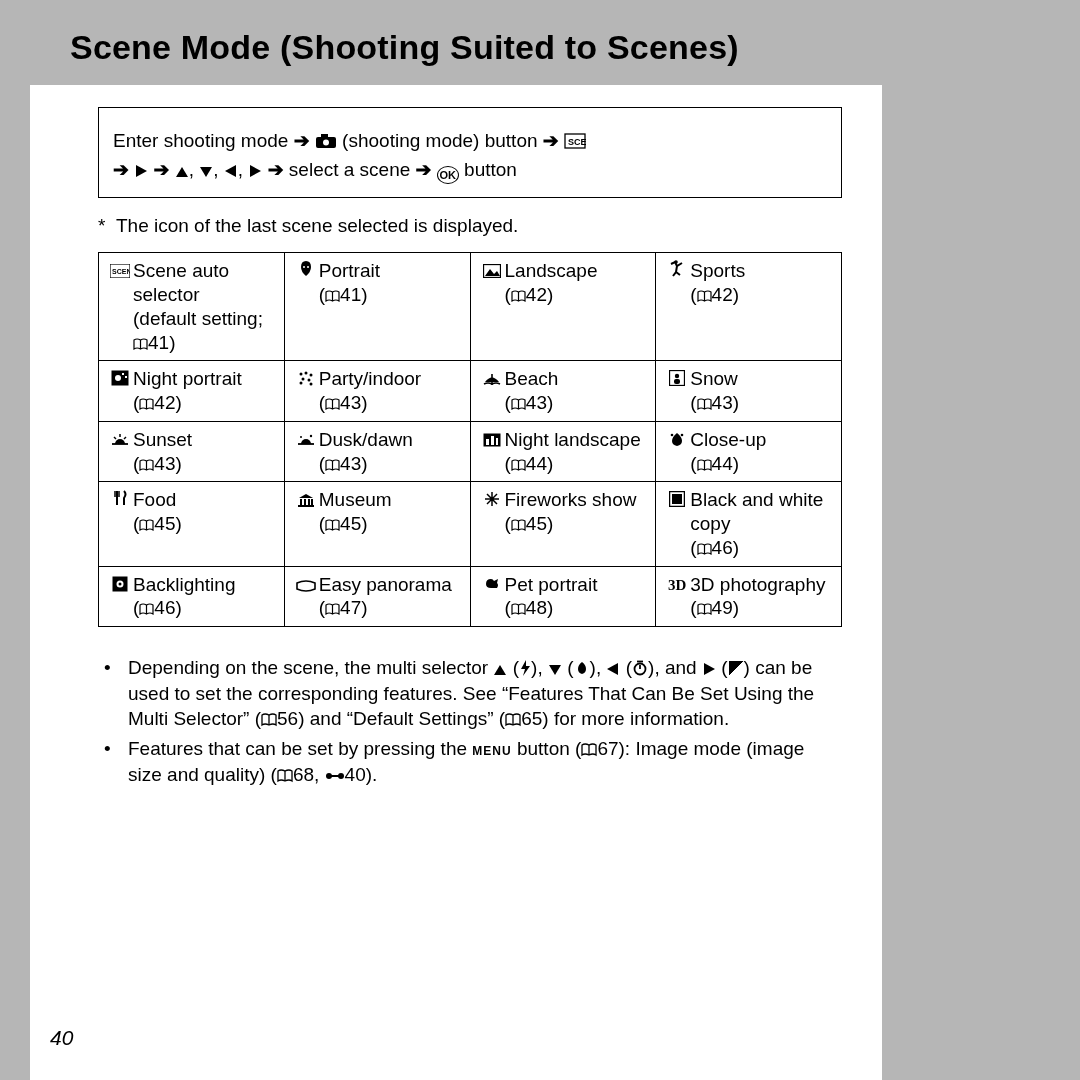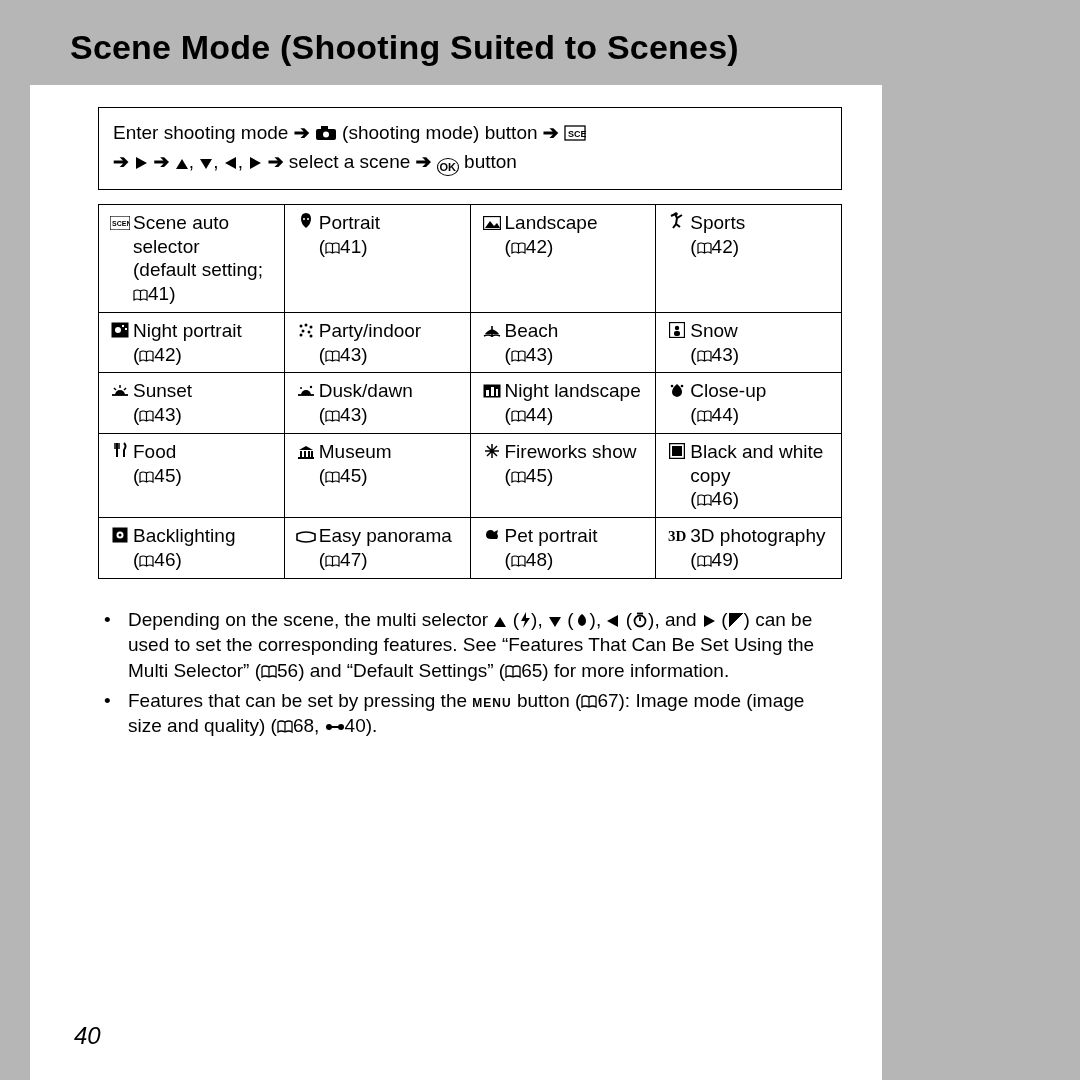--- a/index.html
+++ b/index.html
@@ -28,21 +28,21 @@
     letter-spacing: 0.2px;
   }
   .content {
     padding: 22px 40px 0 68px;
     font-size: 19px;
     line-height: 1.35;
   }
   .intro { margin-bottom: 14px; }
   .navbox {
     border: 1px solid #000;
-    padding: 10px 14px 12px 14px;
+    padding: 18px 14px 12px 14px;
     margin-bottom: 14px;
     line-height: 1.55;
   }
   .footnote {
     font-size: 19px;
     margin: 0 0 12px 0;
     line-height: 1.5;
     padding-left: 18px;
     text-indent: -18px;
   }
@@ -103,24 +103,24 @@
   ul.bullets li::before {
     content: "•";
     position: absolute;
     left: -24px;
     top: 0;
     font-size: 19px;
   }
 
   .pagenum {
     position: absolute;
-    left: 44px;
+    left: 20px;
     bottom: 30px;
     font-style: italic;
-    font-size: 24px;
+    font-size: 21px;
     text-align: right;
   }
   .arrow { font-weight: 700; }
   .menu { font-family: Arial, sans-serif; font-weight: 700; letter-spacing: 1px; font-size: 12px; }
   .ok-btn {
     display: inline-block; width: 22px; height: 18px;
     border: 1.5px solid #000; border-radius: 50%;
     font-size: 11px; font-weight: 700; text-align: center;
     line-height: 16px; font-family: Arial, sans-serif;
     vertical-align: -3px;
@@ -169,20 +169,23 @@
         </svg>,
       <svg width="14" height="14">
           <polygon points="2,1 13,7 2,13" fill="#000"></polygon>
         </svg>
       <span class="arrow">➔</span>
       <span> select a scene </span><span class="arrow">➔</span>
       <span class="ok-btn">OK</span>
       <span> button</span>
     </div>
 
+    <p class="footnote">
+      <span>*</span>&nbsp;&nbsp;<span>The icon of the last scene selected is displayed.</span>
+    </p>
 
     <table class="scene">
       <tbody id="scene-body">
           <tr>
             <td>
               <div class="cell">
                 <div class="ic"><svg width="20" height="14">
                     <rect x="0" y="0" width="20" height="14" fill="none" stroke="#000" stroke-width="1.2"></rect>
                     <text x="2" y="10" font-size="7" font-family="Arial" font-weight="700">SCENE</text>
                   </svg></div>

